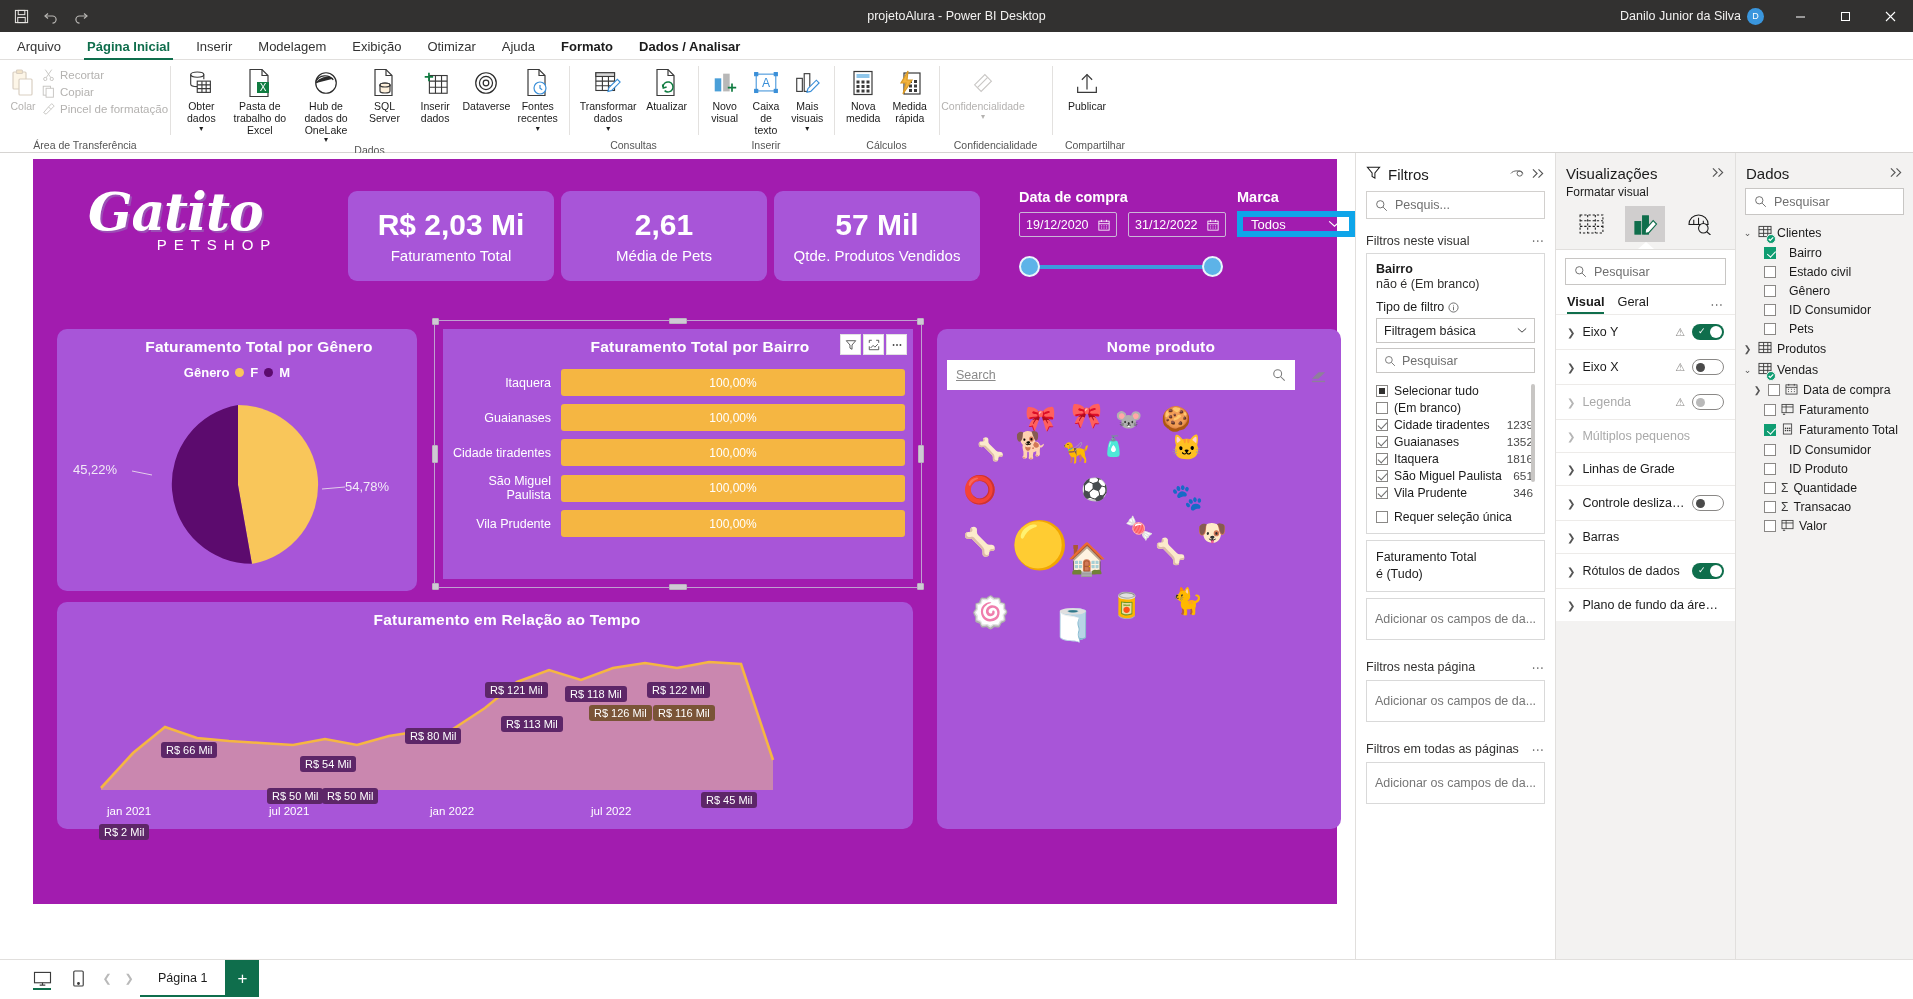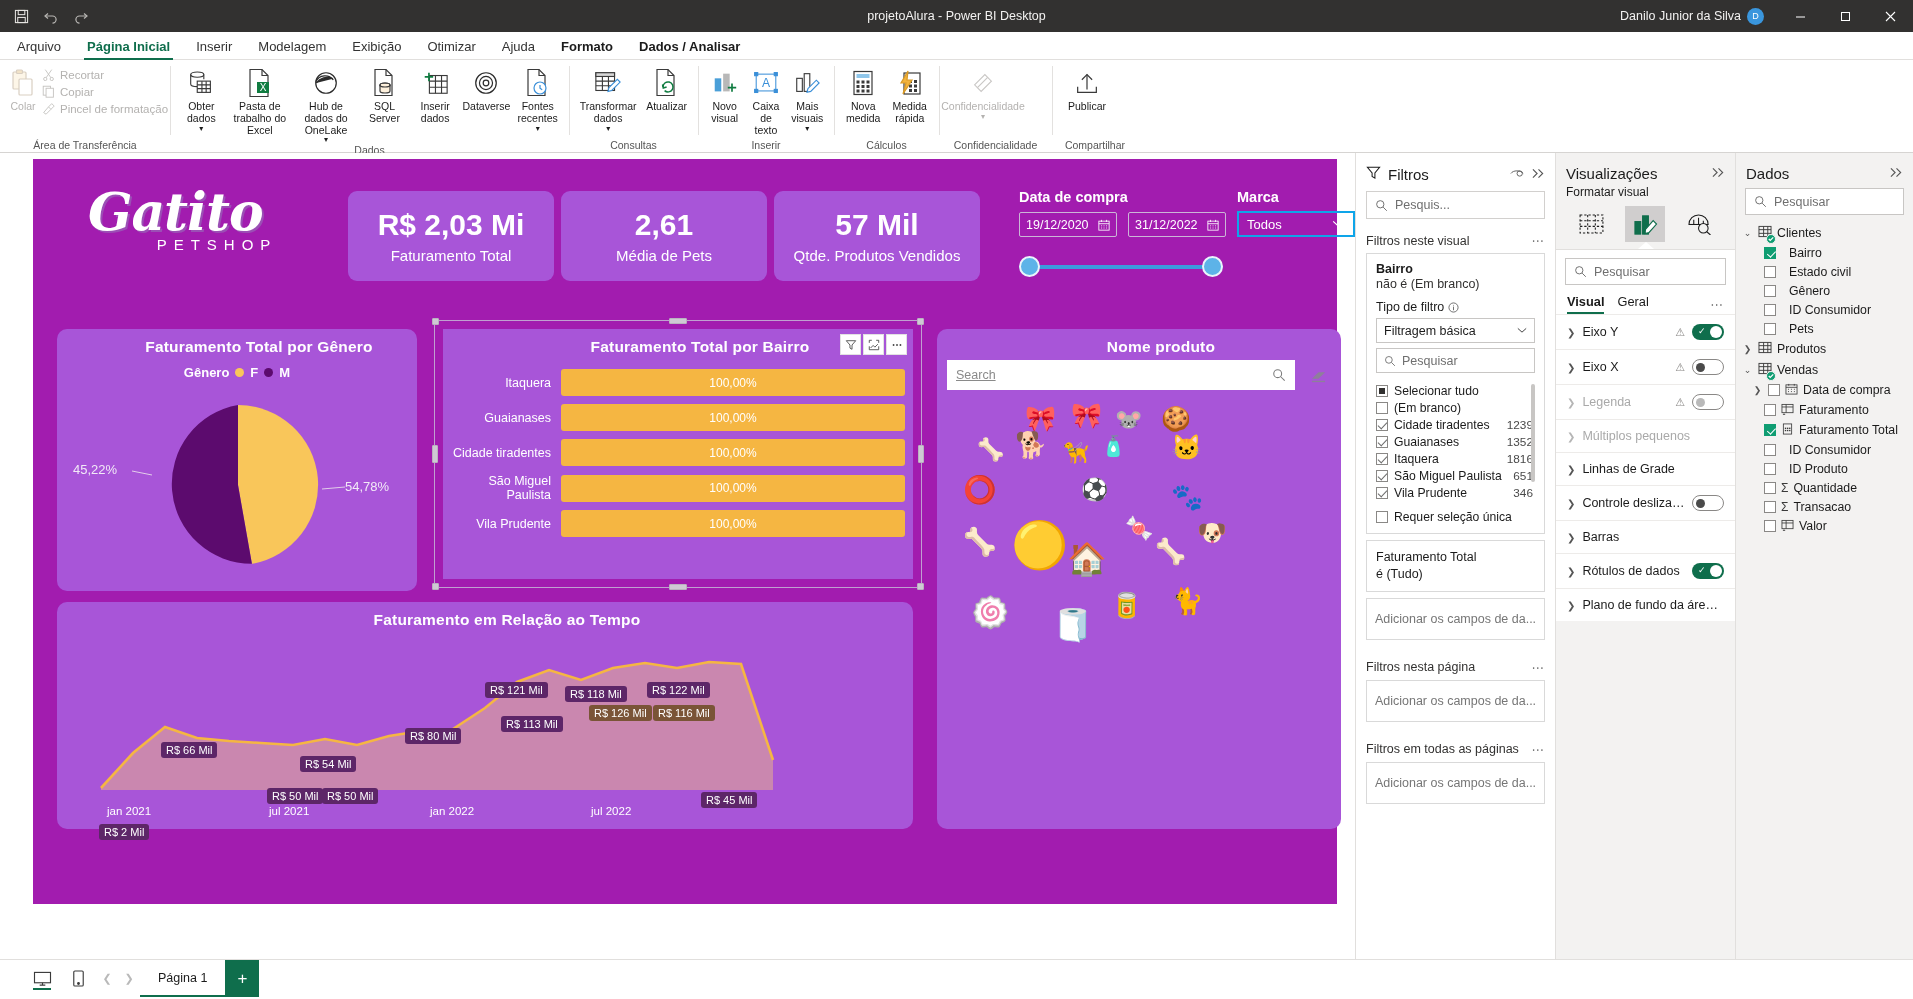--- a/index.html
+++ b/index.html
@@ -113,21 +113,21 @@
   .slicer-label {
     position: absolute; color: #fff; font-size: 14.5px; font-weight: bold;
   }
   .date-inputs { position: absolute; display: flex; gap: 11px; }
   .date-box {
     width: 98px; height: 25px; border: 1px solid #cbb6d6; border-radius: 2px;
     display: flex; align-items: center; justify-content: space-between;
     padding: 0 6px; color: #fff; font-size: 12.5px; background: transparent;
   }
   .marca-box {
-    position: absolute; width: 118px; height: 26px; border: 2px solid #0ea5e9;
+    position: absolute; width: 118px; height: 26px; border: 6px solid #0ea5e9;
     display: flex; align-items: center; justify-content: space-between;
     padding: 0 8px; color: #fff; font-size: 13px; background: transparent;
   }
   .date-slider { position: absolute; height: 22px; }
   .slider-track {
     position: absolute; left: 0; right: 0; top: 9px; height: 4px;
     background: #3c9bdd; border-radius: 2px;
   }
   .slider-handle {
     position: absolute; top: 0; width: 21px; height: 21px; border-radius: 50%;

